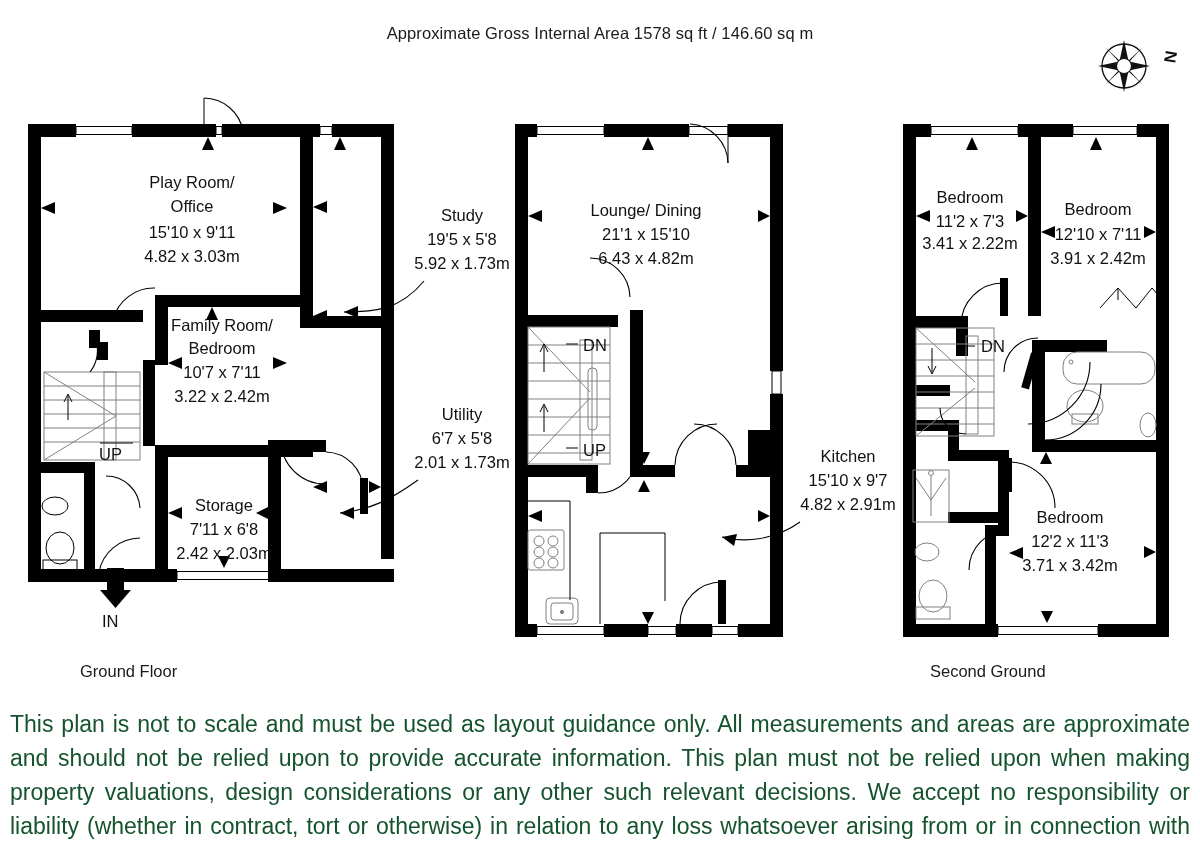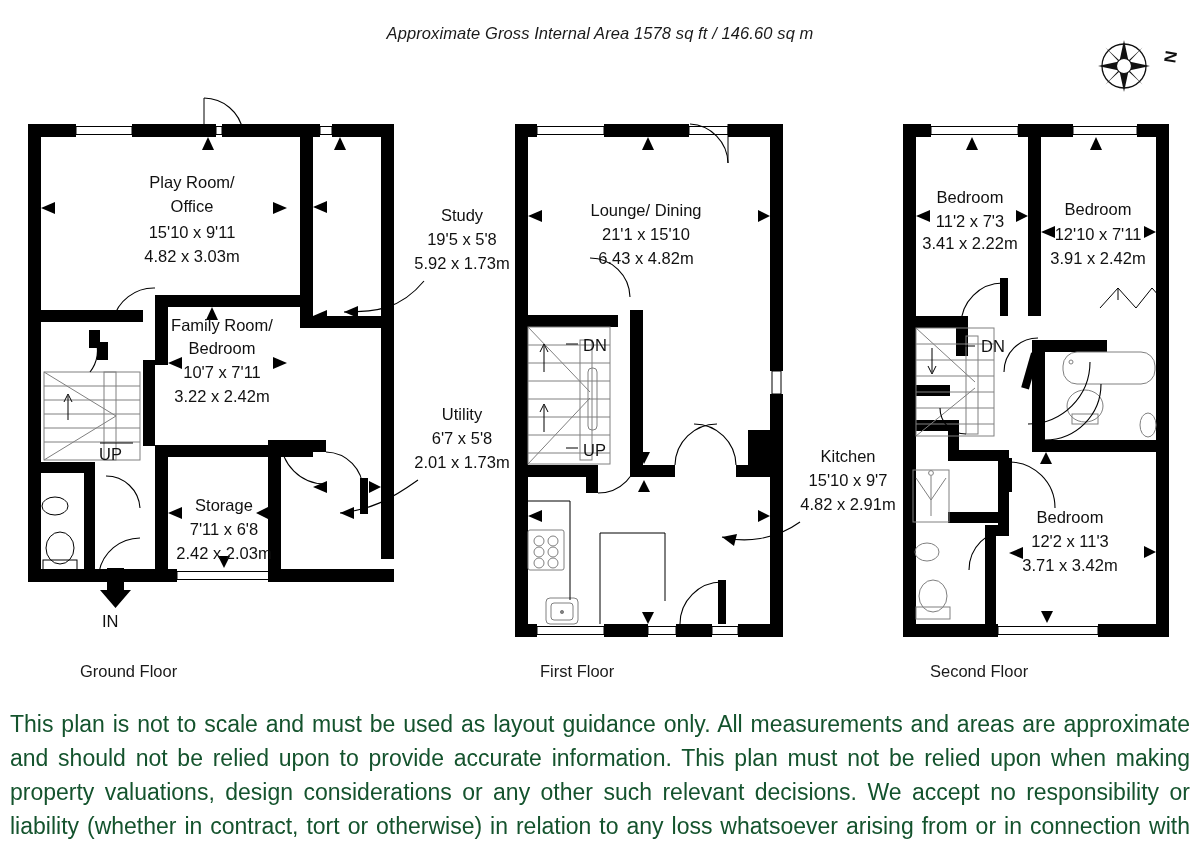--- a/index.html
+++ b/index.html
@@ -22,21 +22,20 @@
   }
   .header-title {
     position: absolute;
     top: 24px;
     left: 0;
     width: 1200px;
     text-align: center;
     font-size: 16.5px;
     letter-spacing: 0.1px;
     color: #1a1a1a;
-    font-style: italic;
   }
   .compass {
     position: absolute;
     left: 1088px;
     top: 28px;
     width: 100px;
     height: 76px;
   }
   .plan-svg {
     position: absolute;
@@ -462,18 +461,17 @@
       </g>
       <g>
         <text class="rm-name" x="1070" y="523" text-anchor="middle">Bedroom</text>
         <text class="rm-dim" x="1070" y="547" text-anchor="middle">12'2 x 11'3</text>
         <text class="rm-dim" x="1070" y="571" text-anchor="middle">3.71 x 3.42m</text>
       </g>
     </g>
   </svg>
 
   <div class="floor-caption" id="caption-ground">Ground Floor</div>
-  <div class="floor-caption" id="caption-first">First Floor</div>
-  <div class="floor-caption" id="caption-second">Second Floor</div>
+  <div class="floor-caption" id="caption-second">Second Ground</div>
 
   <div class="disclaimer">This plan is not to scale and must be used as layout guidance only. All measurements and areas are approximate and should not be relied upon to provide accurate information. This plan must not be relied upon when making property valuations, design considerations or any other such relevant decisions. We accept no responsibility or liability (whether in contract, tort or otherwise) in relation to any loss whatsoever arising from or in connection with any use of this plan or the adequacy, accuracy or completeness of it or any information within it.</div>
 
 </div>
 
 </body></html>

